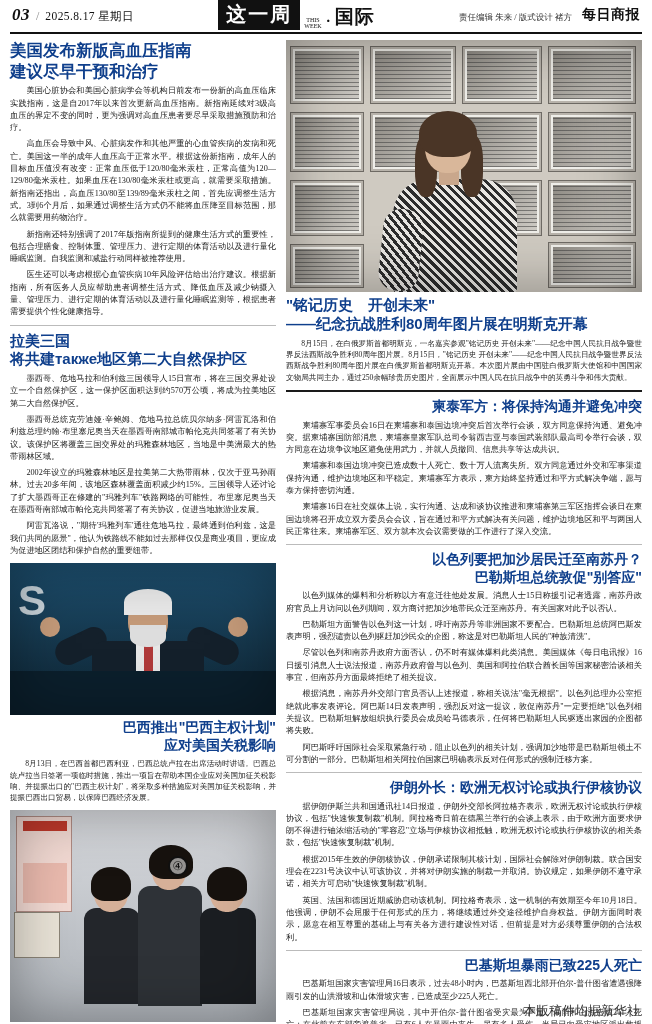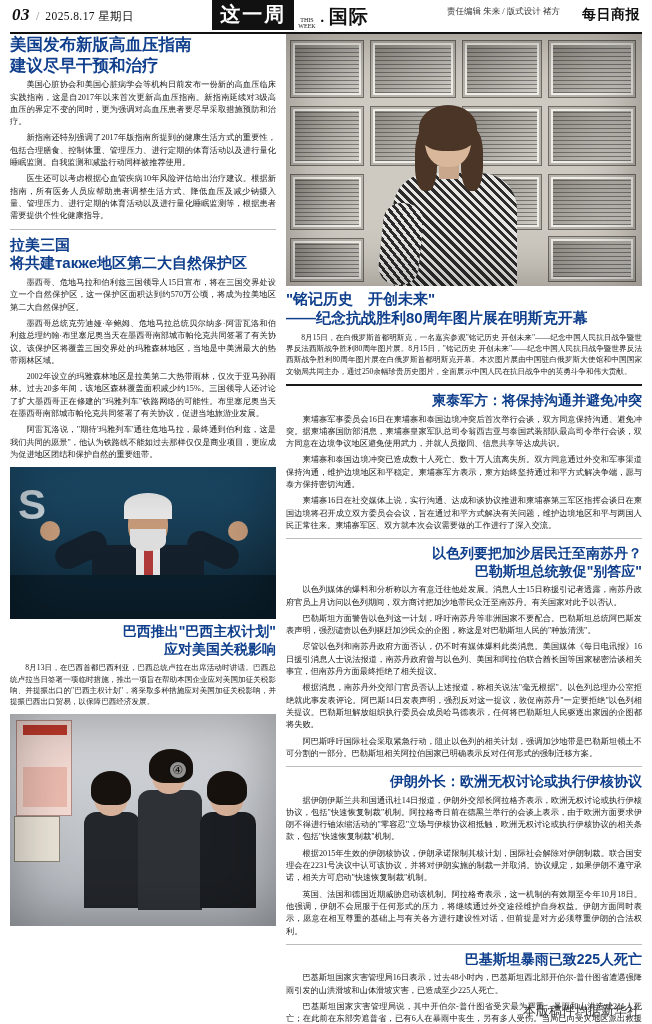--- a/index.html
+++ b/index.html
@@ -23,25 +23,25 @@
   .mh-sep { color:#888; font-size:12px; }
   .mh-date { font-size:11.5px; letter-spacing:0.4px; }
   .mh-center { display:flex; align-items:flex-end; gap:4px; }
   .mh-logo {
     background:#111; color:#fff; font-size:20px; font-weight:bold;
     padding: 1px 8px 2px 8px; letter-spacing:2px;
     font-family:"Liberation Serif", serif;
   }
   .mh-dot { font-size:15px; font-weight:bold; }
   .mh-section { font-size:19px; font-weight:bold; letter-spacing:1px; }
-  .mh-right { display:flex; align-items:flex-start; gap:22px; font-size:8.5px; color:#333; }
+  .mh-right { display:flex; align-items:flex-end; gap:10px; font-size:8.5px; color:#333; }
   .mh-brand { font-size:14px; font-weight:bold; letter-spacing:0.5px; color:#111;}
 
   
-  .cols { display:flex; gap:10px; height: 975px; }
+  .cols { display:flex; gap:10px; margin-top:6px; height: 975px; }
   .col-left { width: 266px; }
   .col-right { width: 356px; }
 
   h2.headline {
     font-family:"Liberation Sans","DejaVu Sans",sans-serif;
     font-weight:bold; color:#0f3f8c;
     margin:0 0 4px 0; line-height:1.25;
   }
   .hl-xl { font-size:16.5px; }
   .hl-l  { font-size:15px; }
@@ -173,20 +173,21 @@
   <div class="cols">
 
     <div class="col-left">
 
       <div>
         <h2 class="headline hl-xl">
           <span>美国发布新版高血压指南</span><br>
           <span>建议尽早干预和治疗</span>
         </h2>
         <p class="body">美国心脏协会和美国心脏病学会等机构日前发布一份新的高血压临床实践指南，这是自2017年以来首次更新高血压指南。新指南延续对3级高血压的界定不变的同时，更为强调对高血压患者要尽早采取措施预防和治疗。</p>
+        <p class="body">高血压会导致中风、心脏病发作和其他严重的心血管疾病的发病和死亡。美国这一半的成年人血压高于正常水平。根据这份新指南，成年人的目标血压值没有改变：正常血压低于120/80毫米汞柱，正常高值为120—129/80毫米汞柱。如果血压在130/80毫米汞柱或更高，就需要采取措施。新指南还指出，高血压130/80至139/89毫米汞柱之间，首先应调整生活方式。3到6个月后，如果通过调整生活方式仍不能将血压降至目标范围，那么就需要用药物治疗。</p>
         <p class="body">新指南还特别强调了2017年版指南所提到的健康生活方式的重要性，包括合理膳食、控制体重、管理压力、进行定期的体育活动以及进行量化睡眠监测。自我监测和减盐行动同样被推荐使用。</p>
         <p class="body">医生还可以考虑根据心血管疾病10年风险评估给出治疗建议。根据新指南，所有医务人员应帮助患者调整生活方式、降低血压及减少钠摄入量、管理压力、进行定期的体育活动以及进行量化睡眠监测等，根据患者需要提供个性化健康指导。</p>
       </div>
 
       <div class="rule"></div>
 
       <div>
         <h2 class="headline hl-l">
           <span>拉美三国</span><br>
           <span>将共建также地区第二大自然保护区</span>

